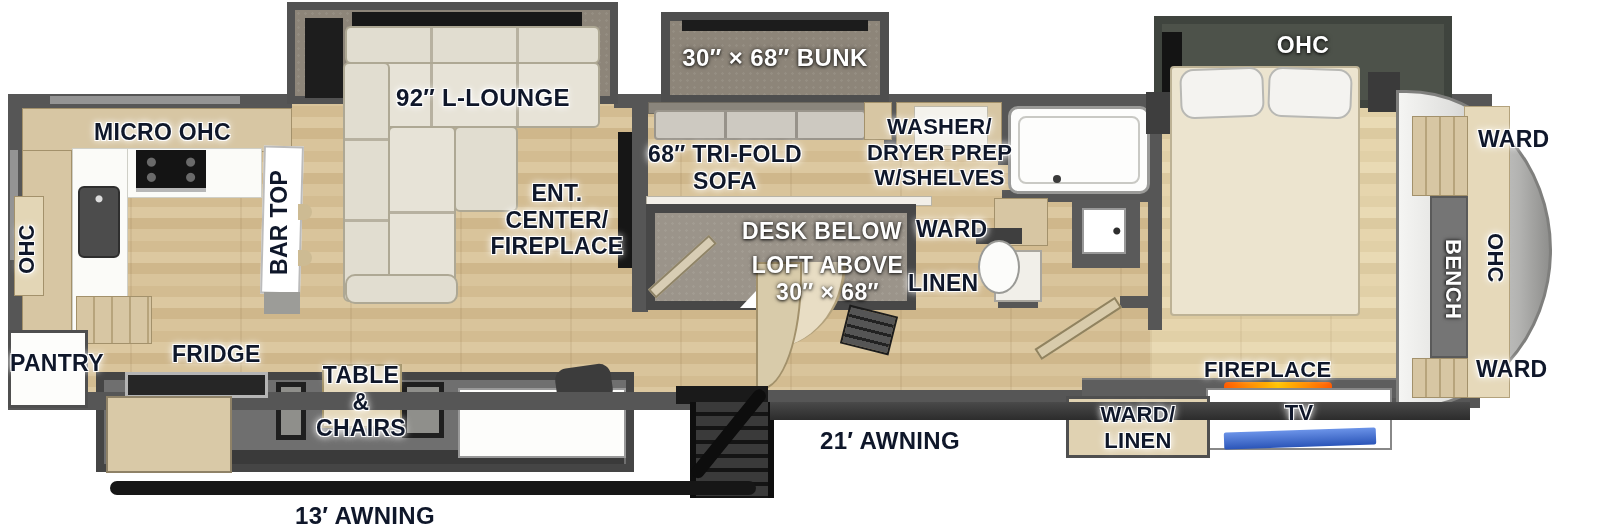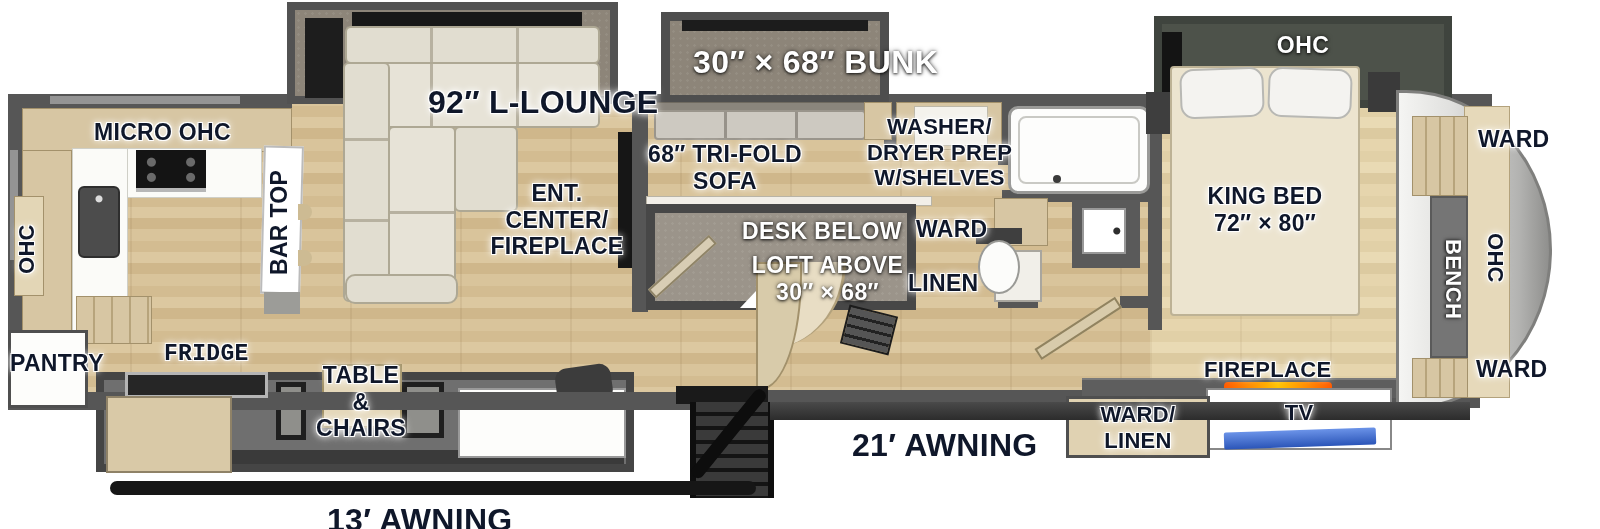--- a/index.html
+++ b/index.html
@@ -20,21 +20,21 @@
       text-shadow:-1px -1px 0 rgba(255,255,255,.95),1px -1px 0 rgba(255,255,255,.95),
                   -1px 1px 0 rgba(255,255,255,.95),1px 1px 0 rgba(255,255,255,.95),
                   0 0 6px #fff,0 0 10px #fff;}
   .lw{color:#fff;font-weight:bold;letter-spacing:.4px;white-space:nowrap;
       text-shadow:0 1px 3px rgba(0,0,0,.8),0 0 5px rgba(0,0,0,.55);}
   .c{text-align:center;}
   .vu{writing-mode:vertical-rl;transform:rotate(180deg);} 
   .vd{writing-mode:vertical-rl;} 
   .f22{font-size:22px;line-height:1.16;}
   .f23{font-size:23px;line-height:1.16;}
-  .f24{font-size:32px;line-height:1.16;padding-left:32px;}
+  .f24{font-size:24px;line-height:1.16;}
 </style>
 </head>
 <body>
 
 <div id="plan">
 
   <div class="a wood" style="left:20px;top:102px;width:1440px;height:296px;"></div>
   <div class="a wood2" style="left:1150px;top:102px;width:320px;height:296px;"></div>
 
   <div class="a" style="left:96px;top:372px;width:538px;height:100px;background:#6f6f6f;border:8px solid #454545;"></div>
@@ -143,21 +143,21 @@
   <div class="a" style="left:676px;top:386px;width:92px;height:18px;background:#1a1a1a;"></div>
   <div class="a" style="left:690px;top:402px;width:84px;height:96px;background:repeating-linear-gradient(180deg,#3a3a3a 0 10px,#141414 10px 14px);border-left:6px solid #0e0e0e;border-right:6px solid #0e0e0e;"></div>
   <div class="a" style="left:694px;top:470px;width:110px;height:13px;background:#0d0d0d;transform:rotate(-51deg);transform-origin:left center;border-radius:6px;"></div>
   <div class="a" style="left:110px;top:481px;width:646px;height:14px;background:#161616;border-radius:8px;"></div>
   <div class="a" style="left:770px;top:402px;width:700px;height:18px;background:linear-gradient(180deg,#4a4a4a,#2c2c2c);"></div>
 
   <div class="a lb f23" style="left:94px;top:119px;">MICRO  OHC</div>
   <div class="a lb f22 vu" style="left:14px;top:204px;height:90px;width:30px;text-align:center;">OHC</div>
   <div class="a lb f23 vu" style="left:266px;top:156px;height:132px;width:34px;text-align:center;">BAR TOP</div>
   <div class="a lb f23" style="left:10px;top:350px;">PANTRY</div>
-  <div class="a lb f23" style="left:164px;top:341px;font-family:Liberation Mono, monospace;">FRIDGE</div>
+  <div class="a lb f23" style="left:172px;top:341px;">FRIDGE</div>
 
   <div class="a lb f24" style="left:396px;top:84px;">92″ L-LOUNGE</div>
   <div class="a c" style="left:472px;top:180px;width:170px;">
     <div class="lb f23">ENT.</div>
     <div class="lb f23">CENTER/</div>
     <div class="lb f23">FIREPLACE</div>
   </div>
 
   <div class="a lw f24 c" style="left:661px;top:44px;width:228px;">30″ × 68″ BUNK</div>
   <div class="a c" style="left:615px;top:141px;width:220px;">
@@ -178,24 +178,20 @@
   <div class="a lb f23" style="left:908px;top:270px;">LINEN</div>
 
   <div class="a c" style="left:300px;top:362px;width:122px;">
     <div class="lb f23">TABLE</div>
     <div class="lb f23">&amp;</div>
     <div class="lb f23">CHAIRS</div>
   </div>
   <div class="a lb f24" style="left:295px;top:502px;">13′ AWNING</div>
   <div class="a lb f24" style="left:820px;top:427px;">21′ AWNING</div>
 
-  <div class="a c" style="left:1185px;top:183px;width:160px;">
-    <div class="lb f23">KING BED</div>
-    <div class="lb f23">72″ × 80″</div>
-  </div>
   <div class="a lw f23 c" style="left:1154px;top:32px;width:298px;">OHC</div>
   <div class="a lb f22" style="left:1204px;top:357px;">FIREPLACE</div>
   <div class="a lb f22 c" style="left:1206px;top:400px;width:186px;">TV</div>
   <div class="a c" style="left:1066px;top:402px;width:144px;">
     <div class="lb f22">WARD/</div>
     <div class="lb f22">LINEN</div>
   </div>
 
   <div class="a lb f23" style="left:1478px;top:126px;">WARD</div>
   <div class="a lw f22 vd c" style="left:1434px;top:206px;width:32px;height:146px;">BENCH</div>

